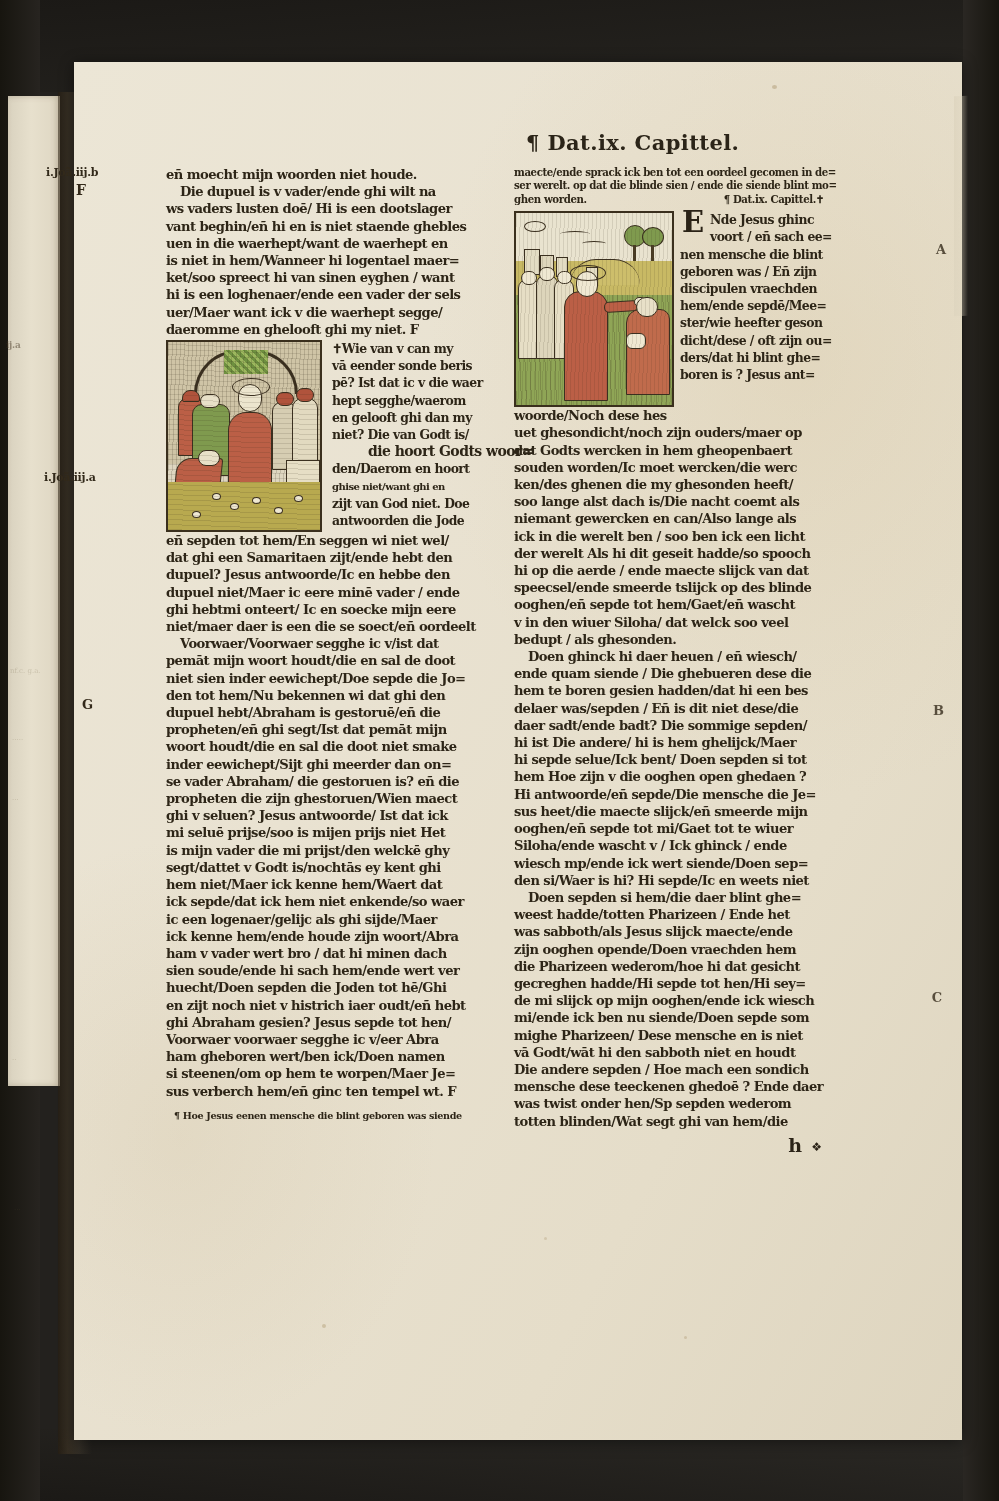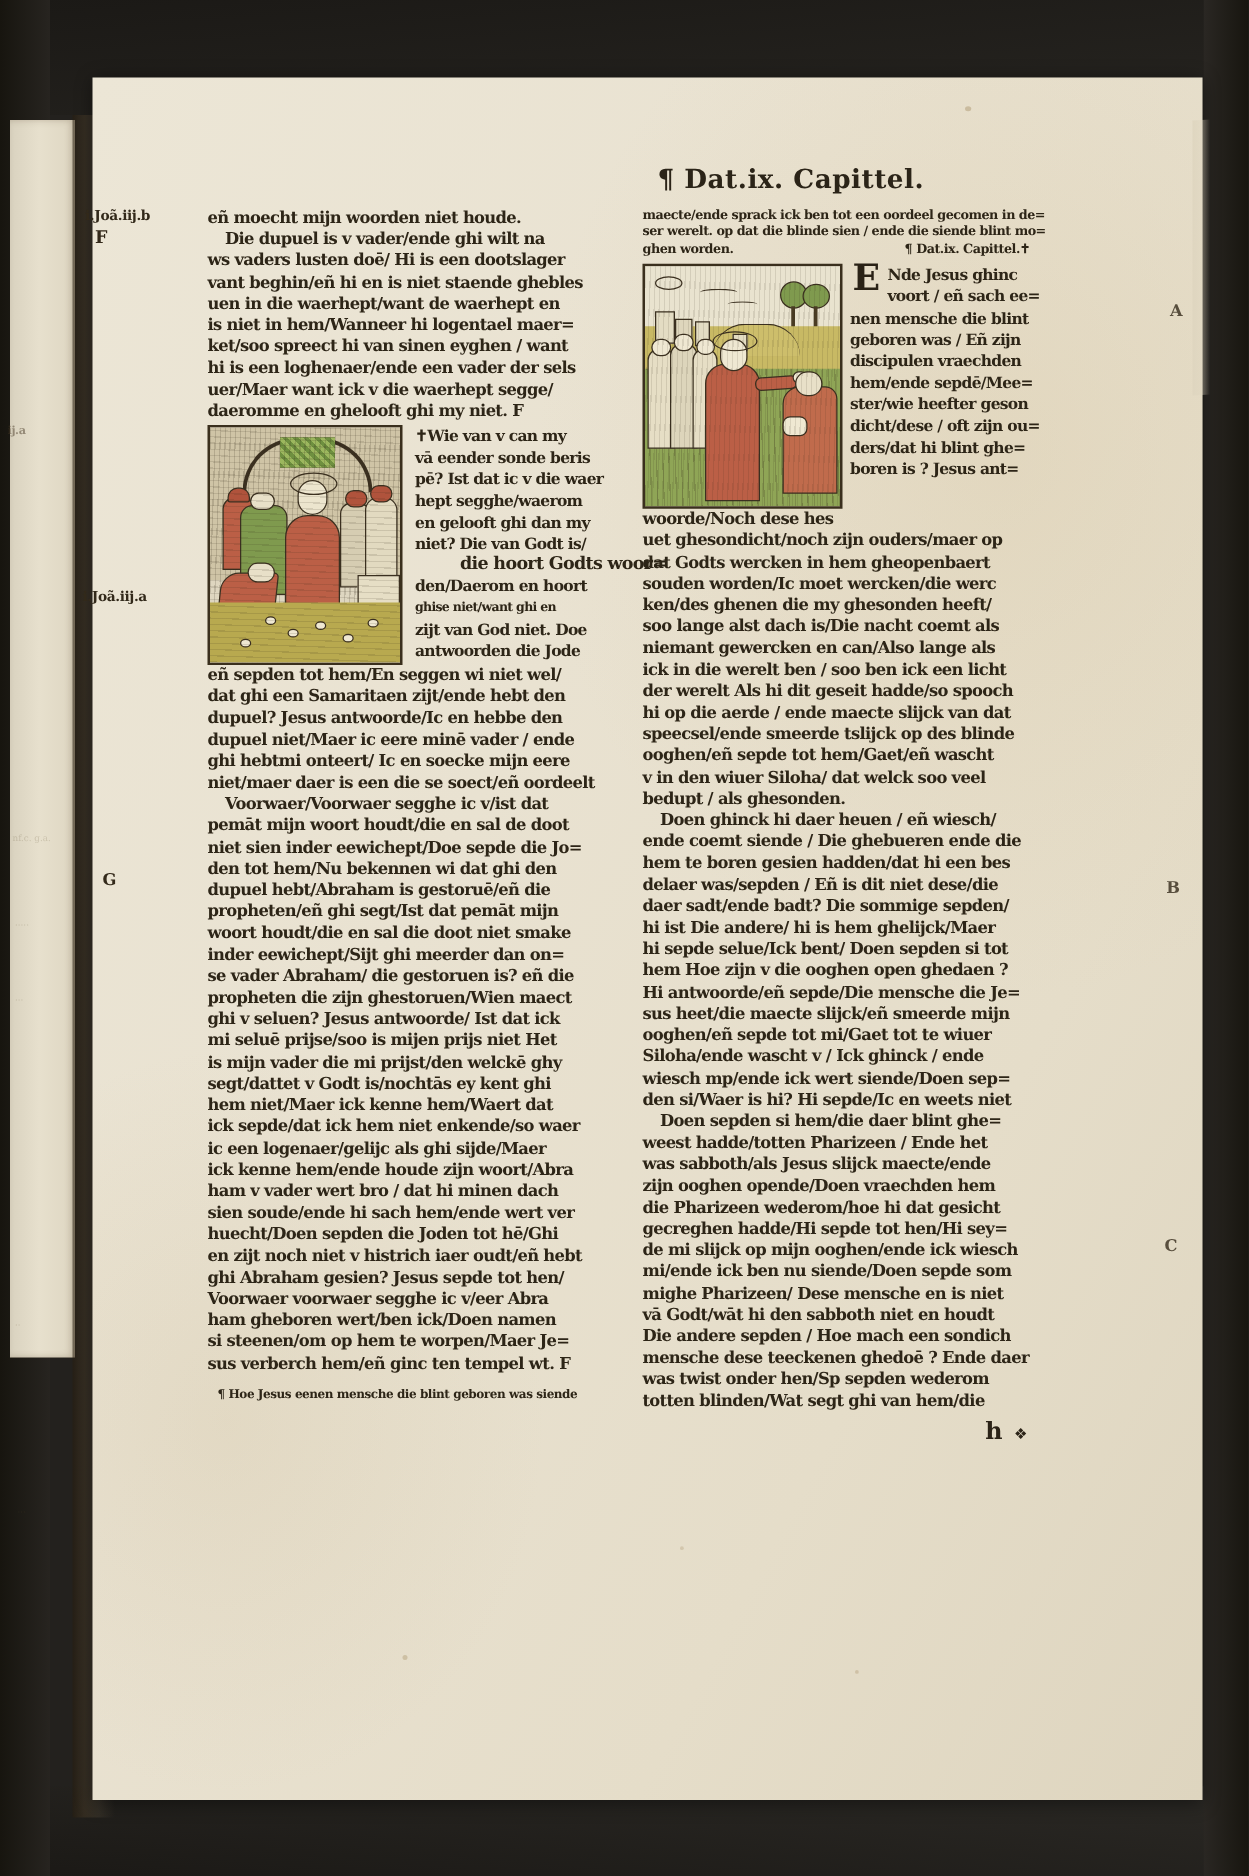--- a/index.html
+++ b/index.html
@@ -179,21 +179,20 @@
 
   
   .margin-note {
     position: absolute;
     font-family: "DejaVu Serif", serif;
     font-weight: 700;
     font-size: 11px;
     letter-spacing: -.3px;
     color: #32291a;
     white-space: nowrap;
-    margin-left: 22px;
   }
   .margin-letter {
     position: absolute;
     font-family: "DejaVu Serif", serif;
     font-weight: 700;
     font-size: 14px;
     color: #33291a;
   }
   .margin-mark {
     position: absolute;
@@ -462,21 +461,21 @@
           <div class="line">der werelt Als hi dit geseit hadde/so spooch</div>
           <div class="line">hi op die aerde / ende maecte slijck van dat</div>
           <div class="line">speecsel/ende smeerde tslijck op des blinde</div>
           <div class="line">ooghen/eñ sepde tot hem/Gaet/eñ wascht</div>
           <div class="line">v in den wiuer Siloha/ dat welck soo veel</div>
           <div class="line">bedupt / als ghesonden.</div>
         </div>
 
         <div>
           <div class="line indent">Doen ghinck hi daer heuen / eñ wiesch/</div>
-          <div class="line">ende coemt siende / Die ghebueren ende die</div>
+          <div class="line">ende quam siende / Die ghebueren dese die</div>
           <div class="line">hem te boren gesien hadden/dat hi een bes</div>
           <div class="line">delaer was/sepden / Eñ is dit niet dese/die</div>
           <div class="line">daer sadt/ende badt? Die sommige sepden/</div>
           <div class="line">hi ist Die andere/ hi is hem ghelijck/Maer</div>
           <div class="line">hi sepde selue/Ick bent/ Doen sepden si tot</div>
           <div class="line">hem Hoe zijn v die ooghen open ghedaen ?</div>
           <div class="line">Hi antwoorde/eñ sepde/Die mensche die Je=</div>
           <div class="line">sus heet/die maecte slijck/eñ smeerde mijn</div>
           <div class="line">ooghen/eñ sepde tot mi/Gaet tot te wiuer</div>
           <div class="line">Siloha/ende wascht v / Ick ghinck / ende</div>

